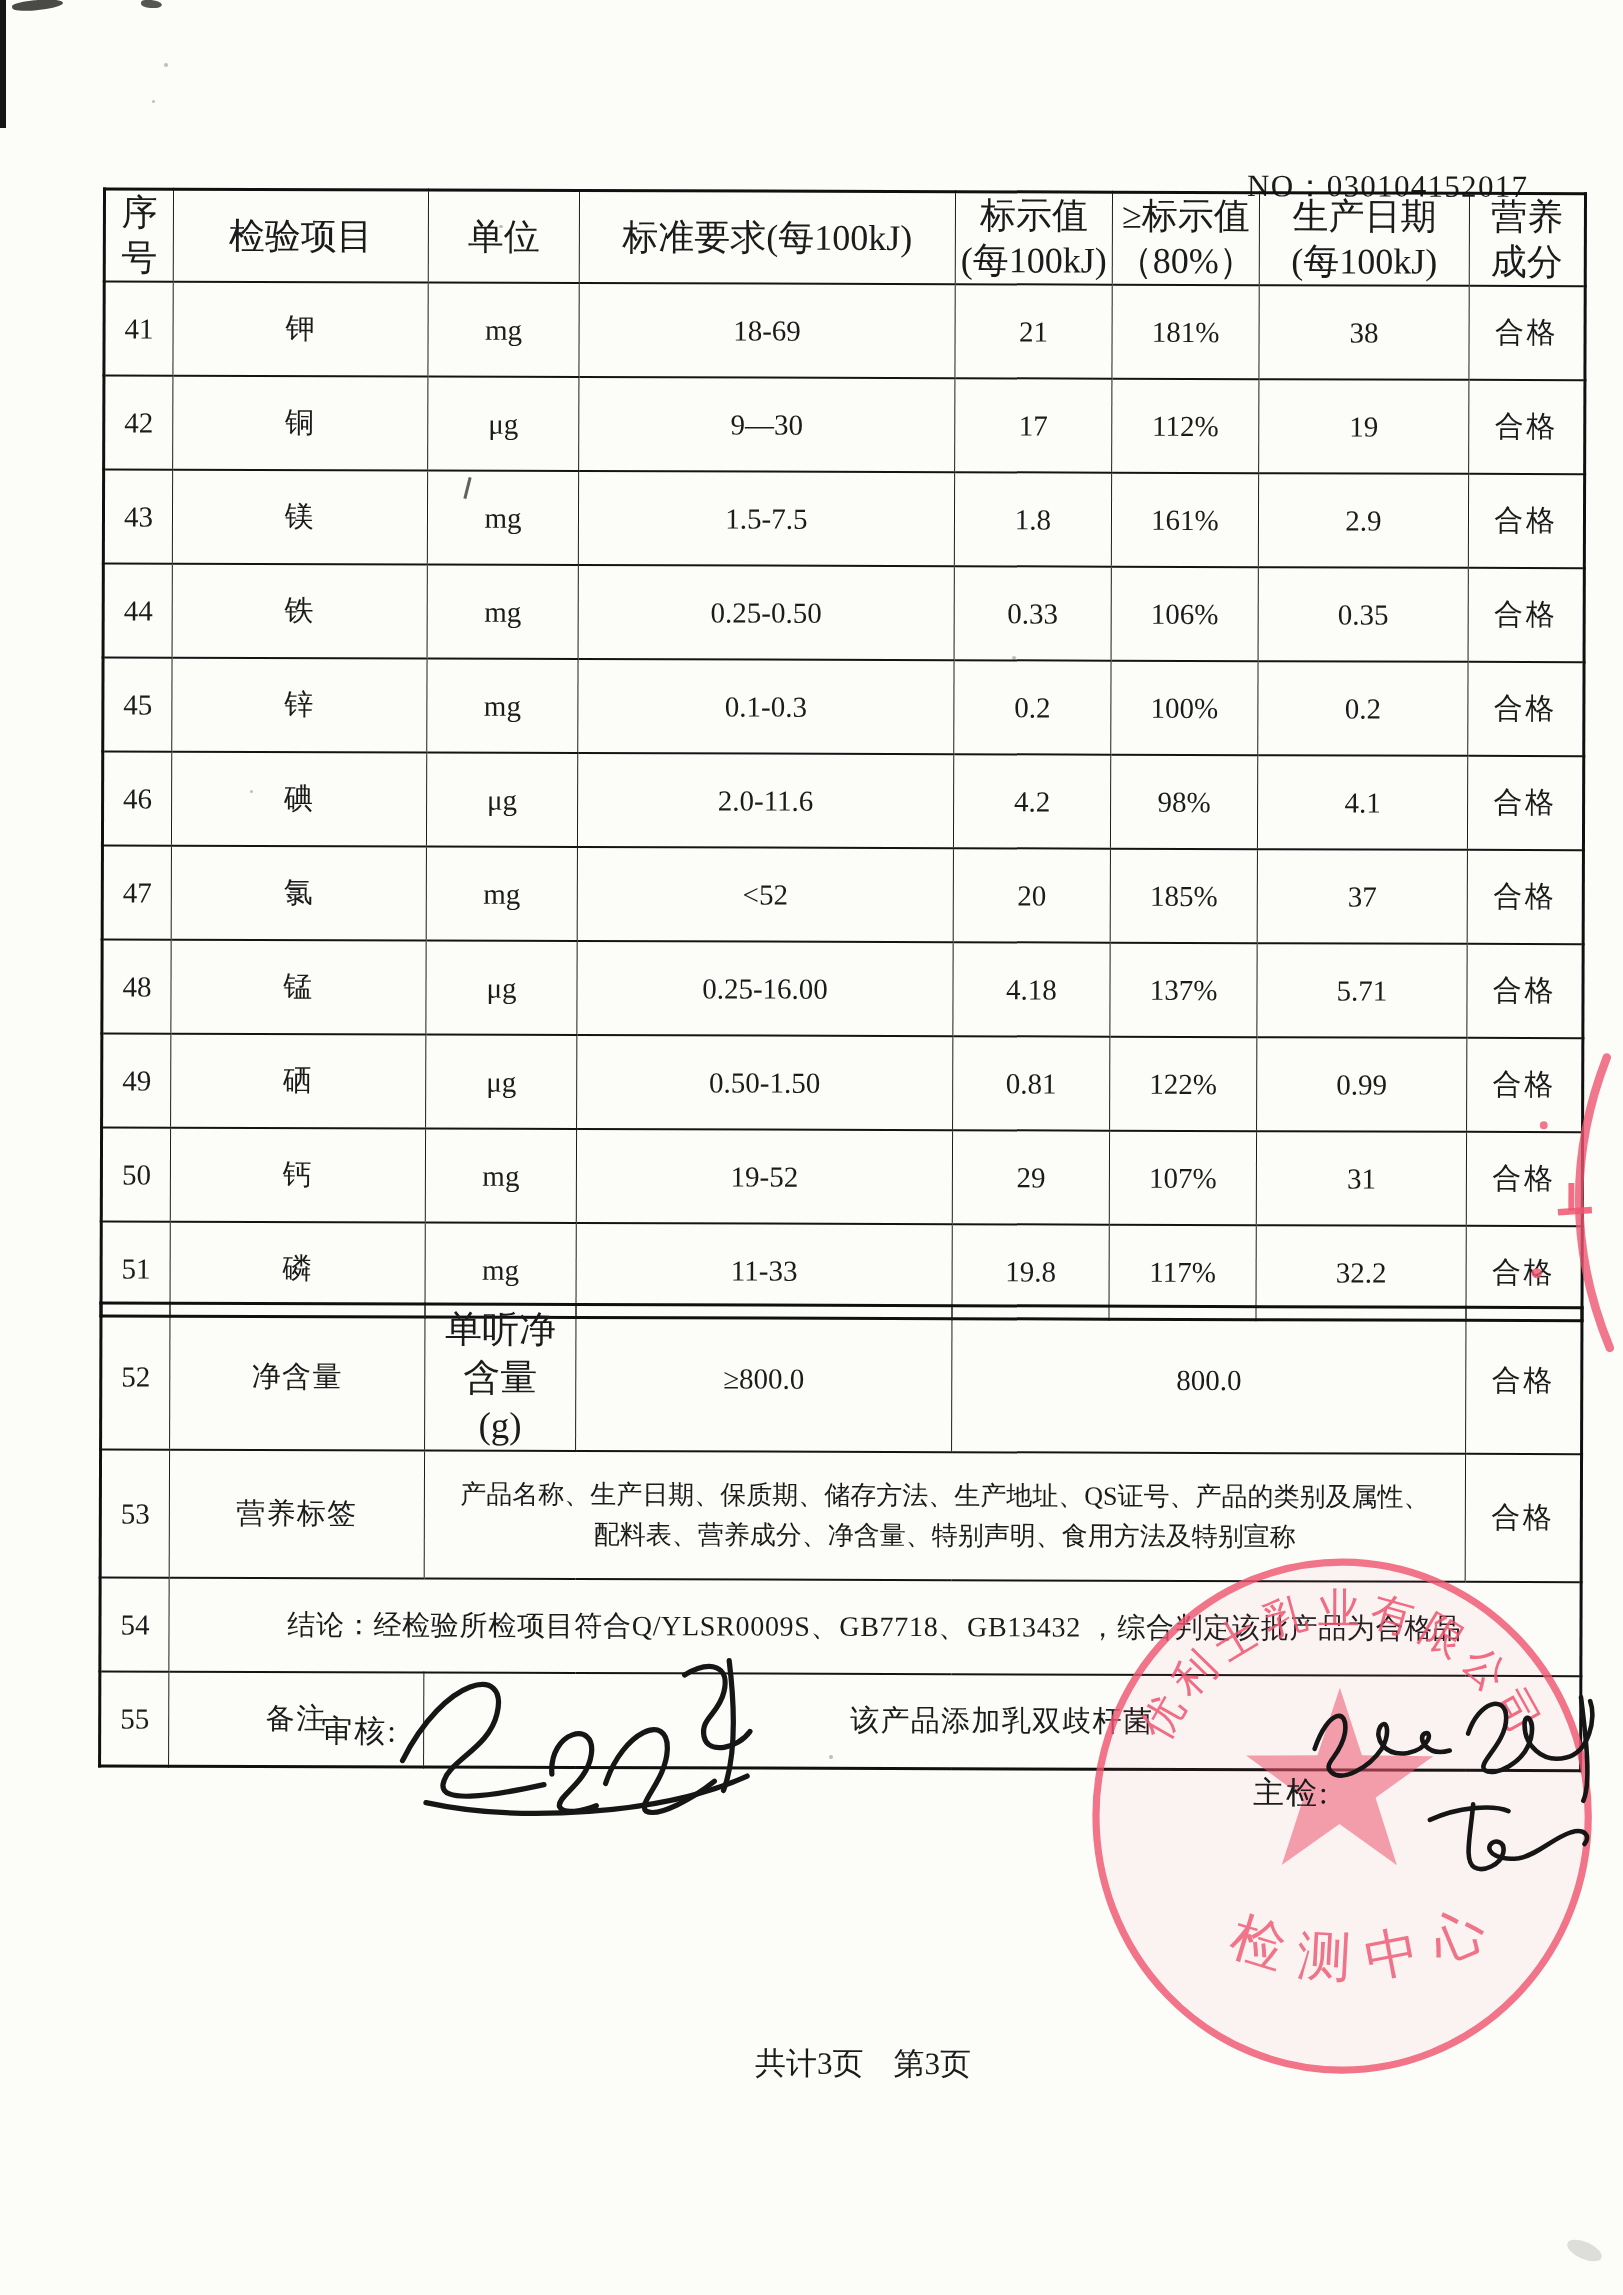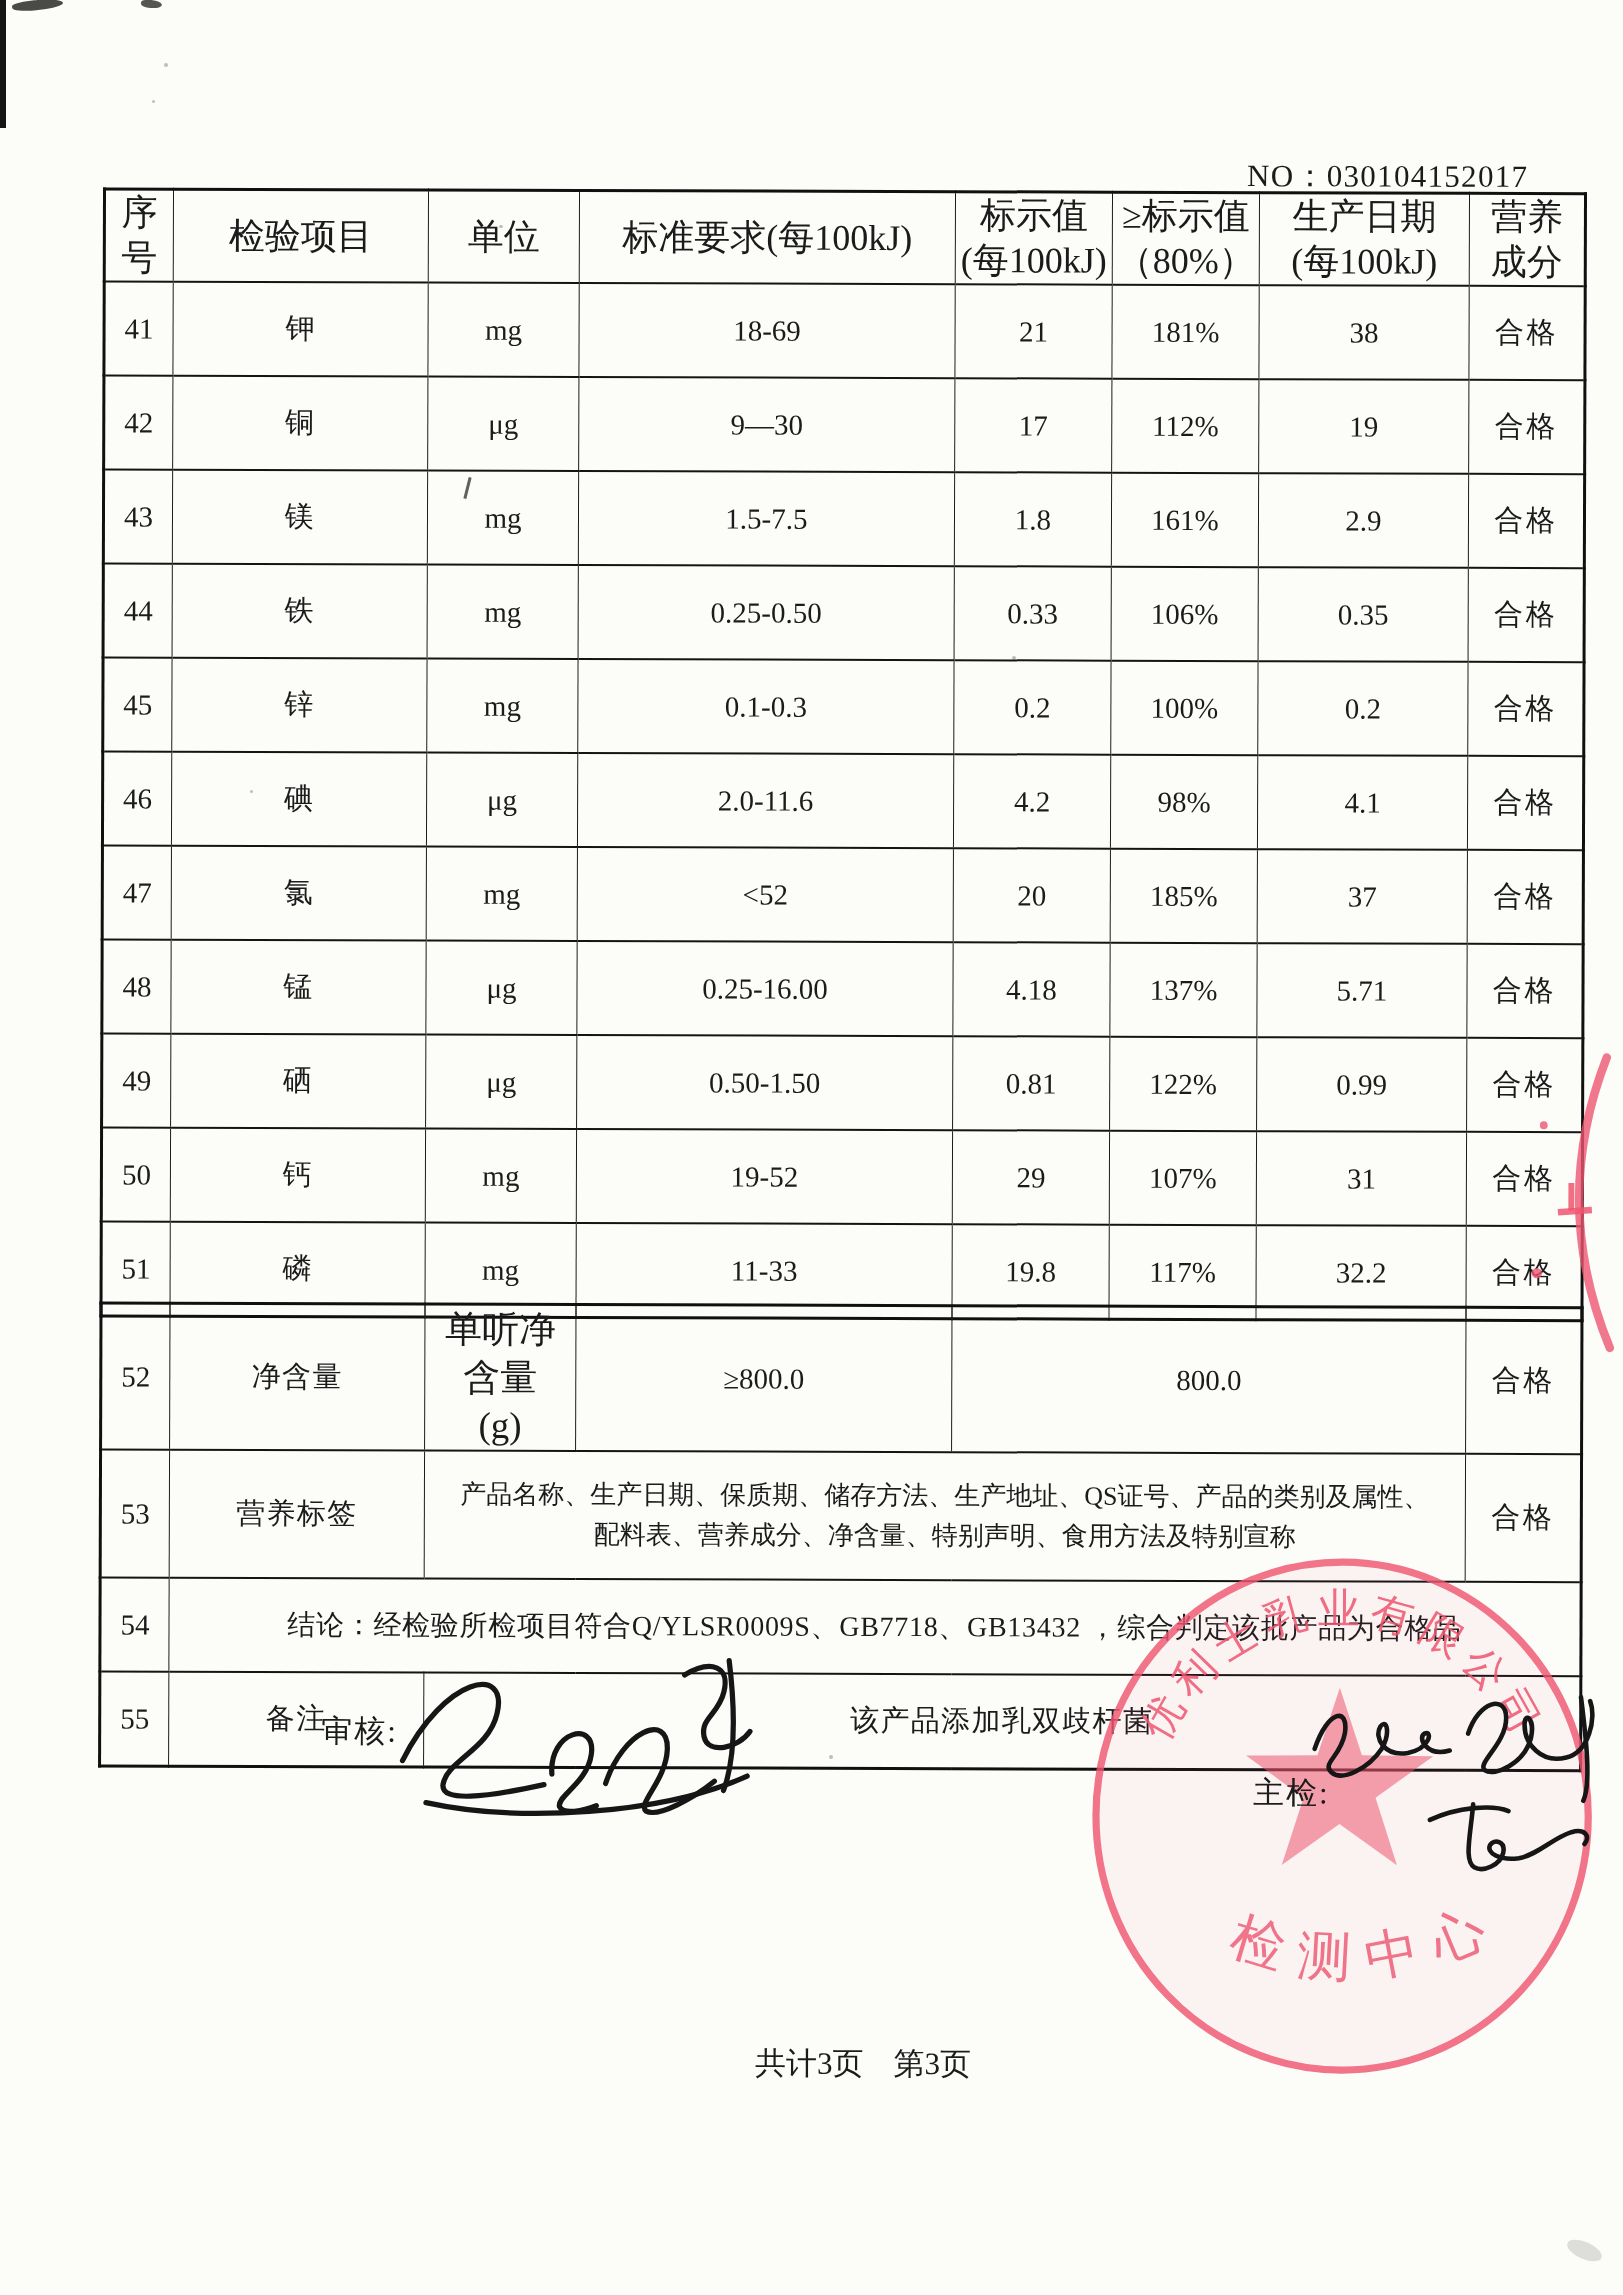--- a/index.html
+++ b/index.html
@@ -6,21 +6,21 @@
   .page{
     position:relative;
     width:1624px;height:2295px;
     background:#fcfcf9;
     overflow:hidden;
     font-family:"Liberation Serif","DejaVu Serif",serif;
     color:#1b1b1b;
   }
   .sheet{position:absolute;left:0;top:0;width:100%;height:100%;transform:rotate(0.18deg);transform-origin:262px 196px;}
   
-  .doc-no{position:absolute;left:1247px;top:152px;font-size:31px;letter-spacing:1.3px;white-space:nowrap;font-family:Liberation Serif, serif;}
+  .doc-no{position:absolute;left:1247px;top:162px;font-size:31px;letter-spacing:1.3px;white-space:nowrap;font-family:Liberation Serif, serif;}
   
   table{border-collapse:collapse;table-layout:fixed;background:transparent;}
   .t1{position:absolute;left:103px;top:188px;width:1481px;border:3.3px solid #101010;}
   .t2{position:absolute;left:103px;top:1302px;width:1481px;border:3.3px solid #101010;}
   td,th{border-left:1.3px solid #1c1c1c;border-right:1.3px solid #1c1c1c;border-top:2.6px solid #141414;border-bottom:2.6px solid #141414;
     text-align:center;vertical-align:middle;padding:0 3.9px;font-weight:normal;}
   .t1 th{height:82px;font-size:36px;line-height:1.25;}
   .t1 td{height:92px;font-size:29px;}
   .item-cell{font-size:31px;letter-spacing:1.3px;}
   .verdict-cell{font-size:30px;letter-spacing:2.6px;}

